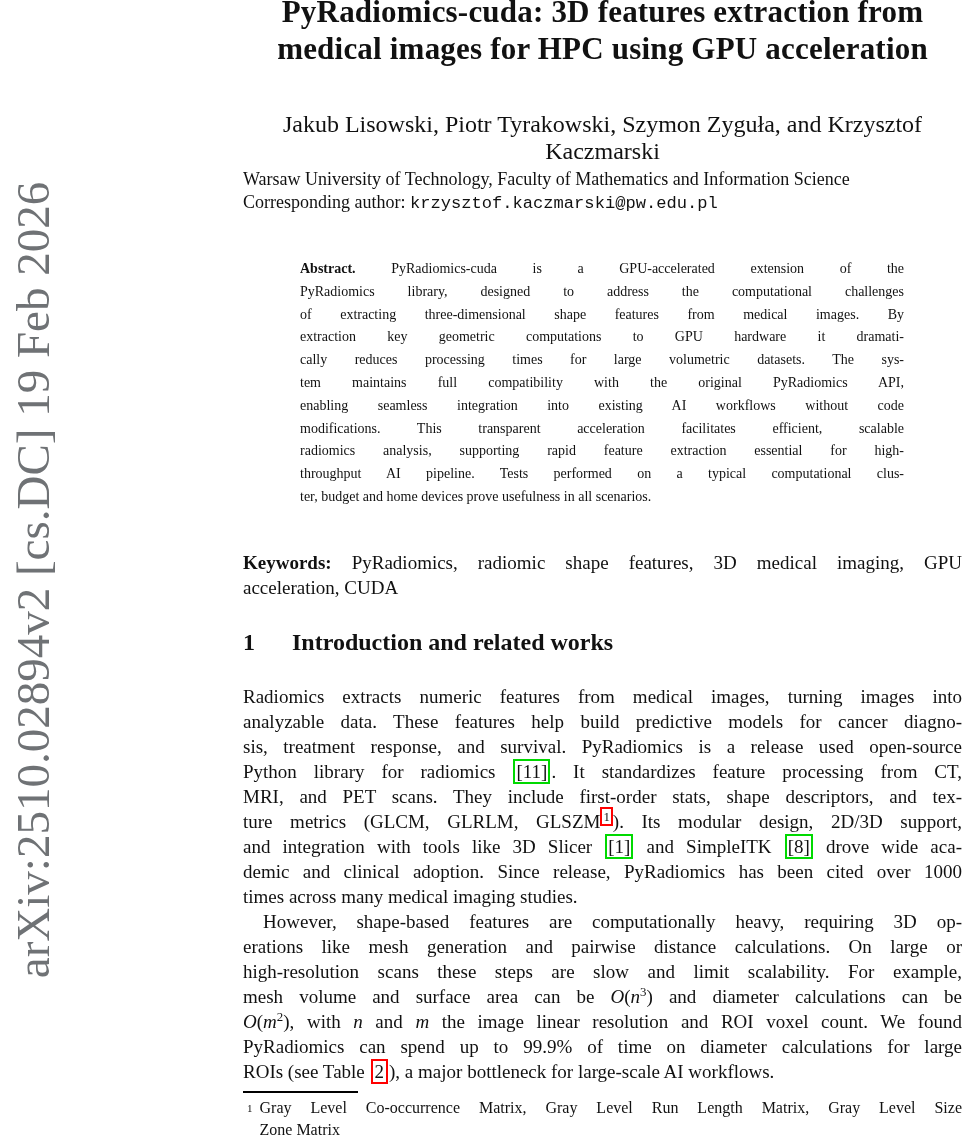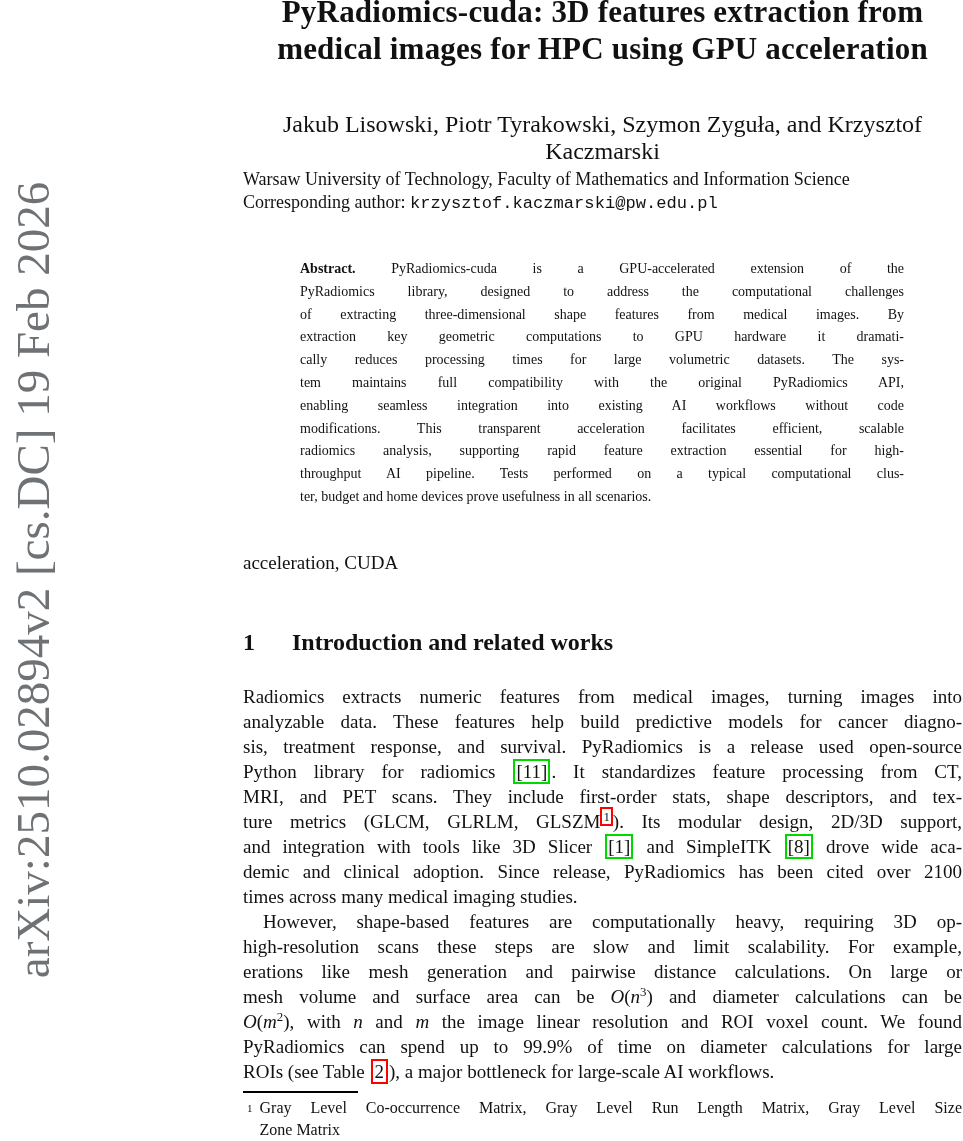--- a/index.html
+++ b/index.html
@@ -128,43 +128,44 @@
         <div class="line line-just"><span class="sp">cally reduces processing times for large volumetric datasets. The sys-</span></div>
         <div class="line line-just"><span class="sp">tem maintains full compatibility with the original PyRadiomics API,</span></div>
         <div class="line line-just"><span class="sp">enabling seamless integration into existing AI workflows without code</span></div>
         <div class="line line-just"><span class="sp">modifications. This transparent acceleration facilitates efficient, scalable</span></div>
         <div class="line line-just"><span class="sp">radiomics analysis, supporting rapid feature extraction essential for high-</span></div>
         <div class="line line-just"><span class="sp">throughput AI pipeline. Tests performed on a typical computational clus-</span></div>
         <div class="line line-last"><span class="sp">ter, budget and home devices prove usefulness in all scenarios.</span></div>
       </div>
 
     <div class="keywords-block">
+        <div class="line line-just"><span class="sb">Keywords:</span><span class="sp"> PyRadiomics, radiomic shape features, 3D medical imaging, GPU</span></div>
         <div class="line line-last"><span class="sp">acceleration, CUDA</span></div>
       </div>
 
     <div class="section-heading">
       <span class="sec-num">1</span><span class="sec-title">Introduction and related works</span>
     </div>
 
     <div class="para para1">
         <div class="line line-just"><span class="sp">Radiomics extracts numeric features from medical images, turning images into</span></div>
         <div class="line line-just"><span class="sp">analyzable data. These features help build predictive models for cancer diagno-</span></div>
         <div class="line line-just"><span class="sp">sis, treatment response, and survival. PyRadiomics is a release used open-source</span></div>
         <div class="line line-just"><span class="sp">Python library for radiomics </span><span class="scite">[11]</span><span class="sp">. It standardizes feature processing from CT,</span></div>
         <div class="line line-just"><span class="sp">MRI, and PET scans. They include first-order stats, shape descriptors, and tex-</span></div>
         <div class="line line-just"><span class="sp">ture metrics (GLCM, GLRLM, GLSZM</span><span class="sfnref">1</span><span class="sp">). Its modular design, 2D/3D support,</span></div>
         <div class="line line-just"><span class="sp">and integration with tools like 3D Slicer </span><span class="scite">[1]</span><span class="sp"> and SimpleITK </span><span class="scite">[8]</span><span class="sp"> drove wide aca-</span></div>
-        <div class="line line-just"><span class="sp">demic and clinical adoption. Since release, PyRadiomics has been cited over 2100</span></div>
+        <div class="line line-just"><span class="sp">demic and clinical adoption. Since release, PyRadiomics has been cited over 1000</span></div>
         <div class="line line-last"><span class="sp">times across many medical imaging studies.</span></div>
       </div>
 
     <div class="para para2">
         <div class="line line-just line-indent"><span class="sp">However, shape-based features are computationally heavy, requiring 3D op-</span></div>
+        <div class="line line-just"><span class="sp">erations like mesh generation and pairwise distance calculations. On large or</span></div>
         <div class="line line-just"><span class="sp">high-resolution scans these steps are slow and limit scalability. For example,</span></div>
-        <div class="line line-just"><span class="sp">erations like mesh generation and pairwise distance calculations. On large or</span></div>
         <div class="line line-just"><span class="sp">mesh volume and surface area can be </span><span class="si">O</span><span class="sp">(</span><span class="si">n</span><span class="ssup">3</span><span class="sp">) and diameter calculations can be</span></div>
         <div class="line line-just"><span class="si">O</span><span class="sp">(</span><span class="si">m</span><span class="ssup">2</span><span class="sp">), with </span><span class="si">n</span><span class="sp"> and </span><span class="si">m</span><span class="sp"> the image linear resolution and ROI voxel count. We found</span></div>
         <div class="line line-just"><span class="sp">PyRadiomics can spend up to 99.9% of time on diameter calculations for large</span></div>
         <div class="line line-last"><span class="sp">ROIs (see Table </span><span class="stabref">2</span><span class="sp">), a major bottleneck for large-scale AI workflows.</span></div>
       </div>
 
     <div class="fn-rule"></div>
 
     <div class="footnote">
       <span class="fn-marker">1</span>

